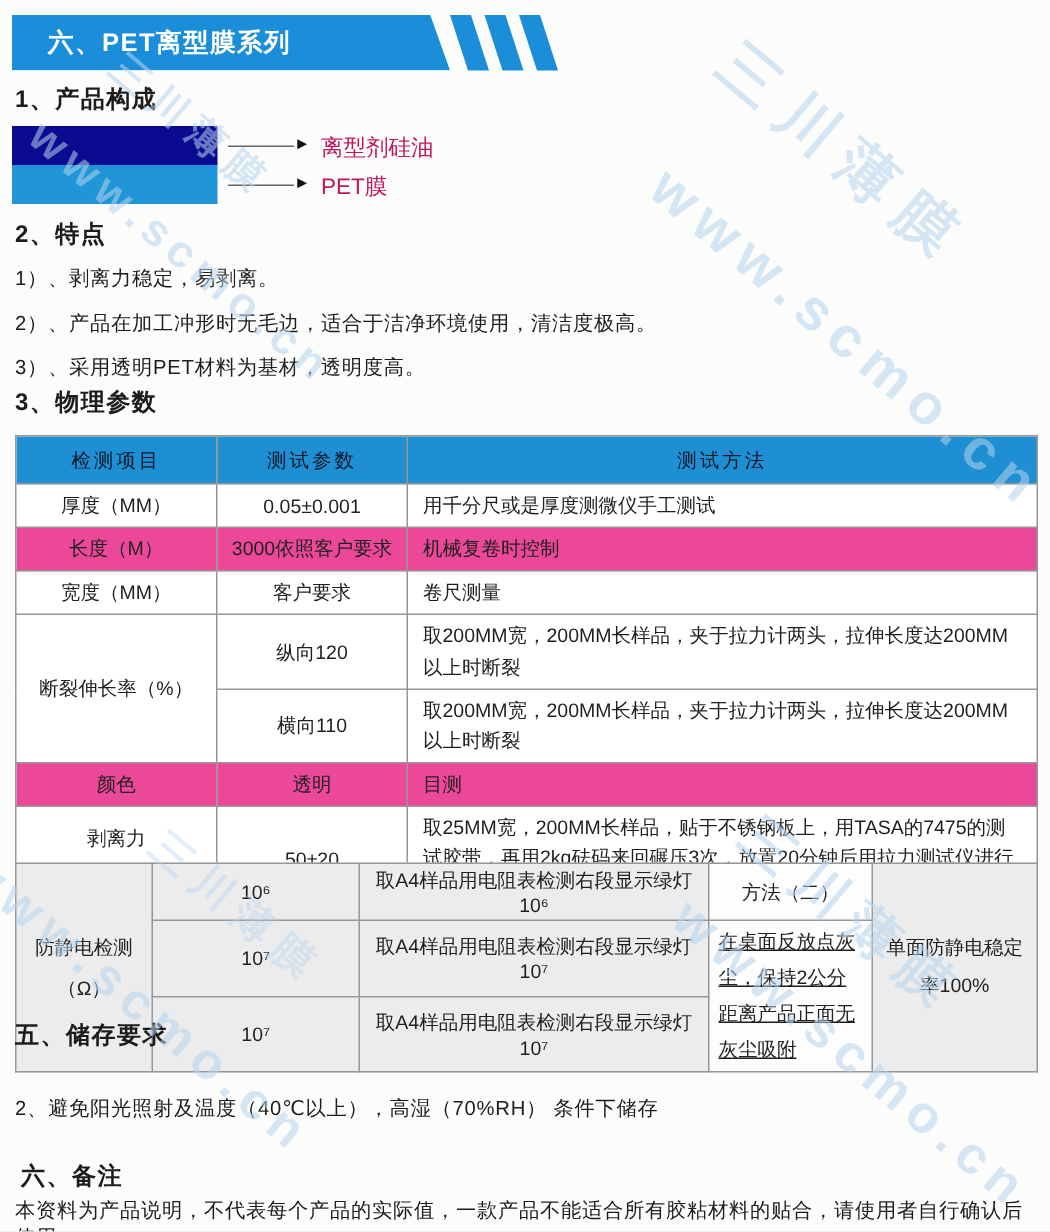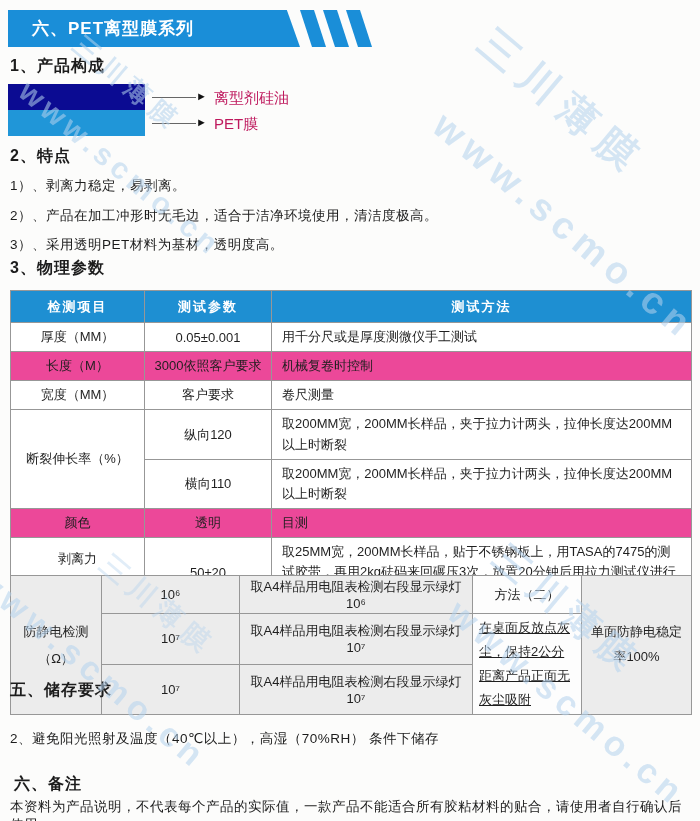--- a/index.html
+++ b/index.html
@@ -52,21 +52,21 @@
   .ll-1{top:89px;} .ll-2{top:115px;}
   
   table{border-collapse:collapse; table-layout:fixed; z-index:2;}
   .tbl{position:absolute; left:10px; width:682px; background:#fff;}
   .tbl1{top:290px;}
   .tbl2{top:575px; background:#ececec;}
   .tbl td,.tbl th{
     border:1px solid #979797; font-size:13px; color:#1f1f1f;
     vertical-align:middle; padding:2px 6px; font-weight:normal;
   }
-  .tbl th{background:#1e8fd2; color:#ffffff; font-weight:bold; height:27px; letter-spacing:2px;}
+  .tbl th{background:#1e8fd2; color:#0f172a; font-weight:normal; height:27px; letter-spacing:2px;}
   .tbl td.c{text-align:center;}
   .tbl td.m{text-align:left; padding:4px 10px; line-height:1.55;}
   .tbl1 tr.alt td{background:#ec4899;}
   .tbl1 td{background:#fff;}
   .tbl2 td{background:#ececec;}
   .tbl2 td.white{background:#fdfdfd;}
   .two-line span{display:block; line-height:2.1;}
   .note-cell{line-height:1.85; text-align:left;text-decoration:underline;}
   .result-cell{line-height:1.9; text-align:center;}
 </style>

